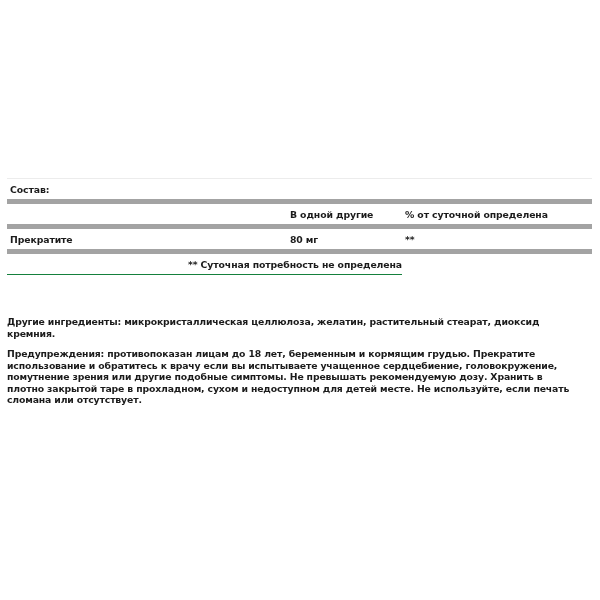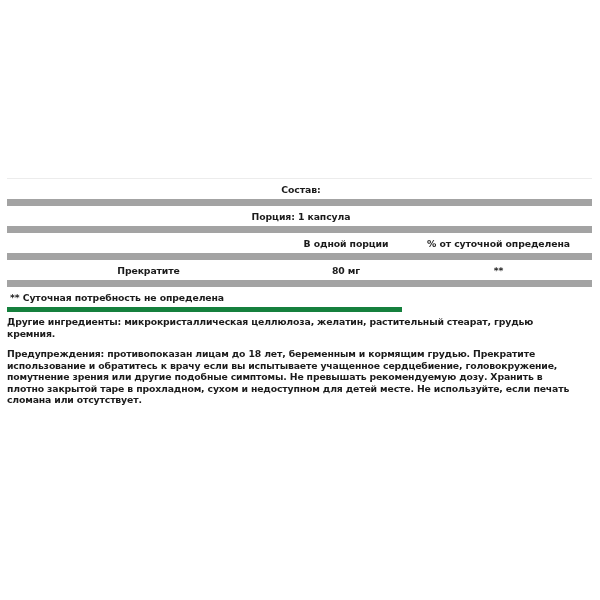--- a/index.html
+++ b/index.html
@@ -33,28 +33,28 @@
       height: 20px;
       padding: 0 0 0 3px;
       border-bottom: 1px solid #ececec;
       vertical-align: middle;
       white-space: nowrap;
     }
     table.facts td.c1 { width: 277px; }
     table.facts td.c2 { width: 112px; }
     table.facts td.c3 { }
     table.facts tr.footnote td.c1 {
-      border-bottom: 5px solid #15803d;
+      border-bottom: 1px solid #15803d;
+      text-align: right;
     }
     table.facts tr.footnote td.empty {
       border-bottom: none;
     }
     table.facts tr.full td {
-      border-bottom: 7px solid #a3a3a3;
-      text-align: center;
+      border-bottom: 5px solid #a3a3a3;
     }
     .para {
       margin: 0;
       padding: 0 0 0 0;
       font-size: 9.3px;
       font-weight: bold;
       line-height: 11.5px;
       letter-spacing: -0.15px;
       width: 570px;
     }
@@ -68,36 +68,33 @@
 </head>
 <body>
 
 <div class="content">
   <table class="facts">
     <tbody>
         <tr class="full">
       <td class="c1" colspan="3">Состав:</td>
     </tr>
     <tr class="full">
-      <td class="c1" colspan="3">Порция: 1 капсула</td>
-    </tr>
-    <tr class="full">
       <td class="c1"></td>
-      <td class="c2">В одной порции</td>
+      <td class="c2">В одной другие</td>
       <td class="c3">% от суточной определена</td>
     </tr>
     <tr class="full">
       <td class="c1">Прекратите</td>
       <td class="c2">80 мг</td>
       <td class="c3">**</td>
     </tr>
     <tr class="footnote">
       <td class="c1" colspan="2">** Суточная потребность не определена</td>
       <td class="c3 empty"></td>
     </tr>
   </tbody>
     </table>
 </div>
 
 <div class="paras">
-  <p class="para">Другие ингредиенты: микрокристаллическая целлюлоза, желатин, растительный стеарат, грудью кремния.</p>
+  <p class="para">Другие ингредиенты: микрокристаллическая целлюлоза, желатин, растительный стеарат, диоксид кремния.</p>
   <p class="para">Предупреждения: противопоказан лицам до 18 лет, беременным и кормящим грудью. Прекратите использование и обратитесь к врачу если вы испытываете учащенное сердцебиение, головокружение, помутнение зрения или другие подобные симптомы. Не превышать рекомендуемую дозу. Хранить в плотно закрытой таре в прохладном, сухом и недоступном для детей месте. Не используйте, если печать сломана или отсутствует.</p>
 </div>
 
 </body></html>

